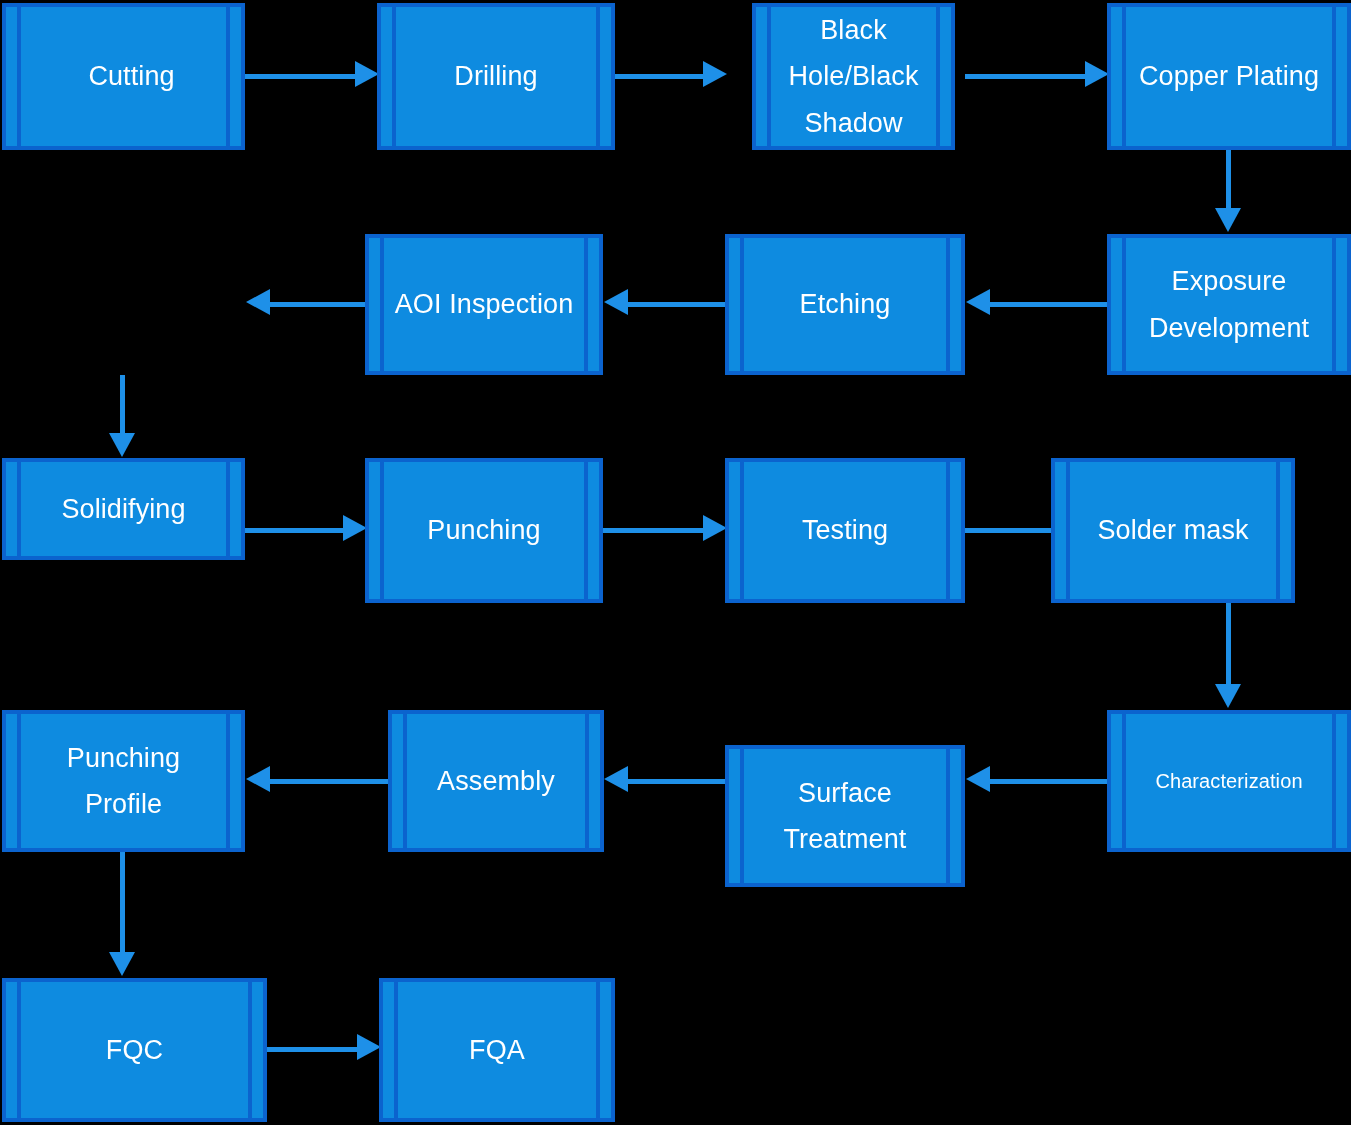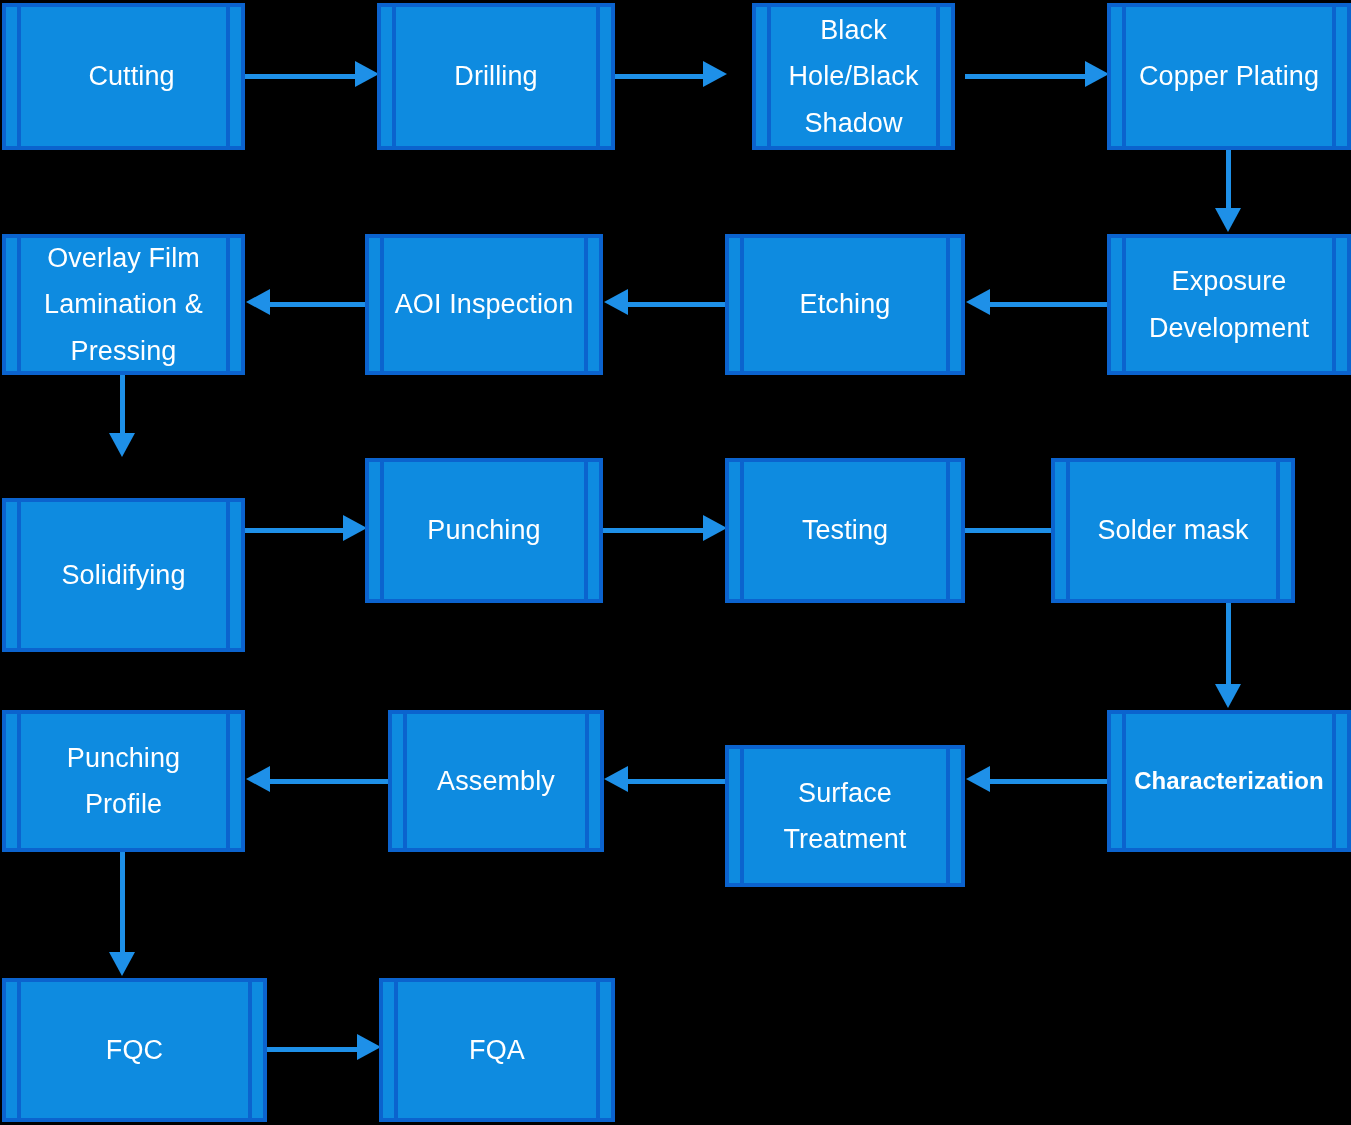--- a/index.html
+++ b/index.html
@@ -46,21 +46,21 @@
   }
   .node::before { left: 11px; }
   .node::after  { right: 11px; }
 
   .node .label {
     position: relative;
     z-index: 2;
     padding: 0 18px;
     white-space: pre-line;
   }
-  .node.small { font-size: 24px; font-weight: bold; }
+  .node.small { font-size: 20px; }
 
   
   .edge {
     position: absolute;
     background: #1E90E8;
     z-index: 1;
   }
   .edge.h { height: 5px; }
   .edge.v { width: 5px; }
 
@@ -101,40 +101,35 @@
   <div class="node" style="left:725px; top:3px; width:203px; height:147px;margin-left:27px;">
     <span class="label">Black
 Hole/Black
 Shadow</span>
   </div>
 
   <div class="node" style="left:1107px; top:3px; width:244px; height:147px;">
     <span class="label">Copper Plating</span>
   </div>
 
-  <div class="node" style="left:2px; top:234px; width:243px; height:141px;">
-    <span class="label">Overlay Film
-Lamination &amp;
-Pressing</span>
-  </div>
 
   <div class="node" style="left:365px; top:234px; width:238px; height:141px;">
     <span class="label">AOI Inspection</span>
   </div>
 
   <div class="node" style="left:725px; top:234px; width:240px; height:141px;text-align:right;">
     <span class="label">Etching</span>
   </div>
 
   <div class="node" style="left:1107px; top:234px; width:244px; height:141px;align-items:center;">
     <span class="label">Exposure
 Development</span>
   </div>
 
-  <div class="node" style="left:2px; top:458px; width:243px; height:154px;margin-top:40px;">
+  <div class="node" style="left:2px; top:458px; width:243px; height:102px;">
     <span class="label">Solidifying</span>
   </div>
 
   <div class="node" style="left:365px; top:458px; width:238px; height:145px;">
     <span class="label">Punching</span>
   </div>
 
   <div class="node" style="left:725px; top:458px; width:240px; height:145px;">
     <span class="label">Testing</span>
   </div>

